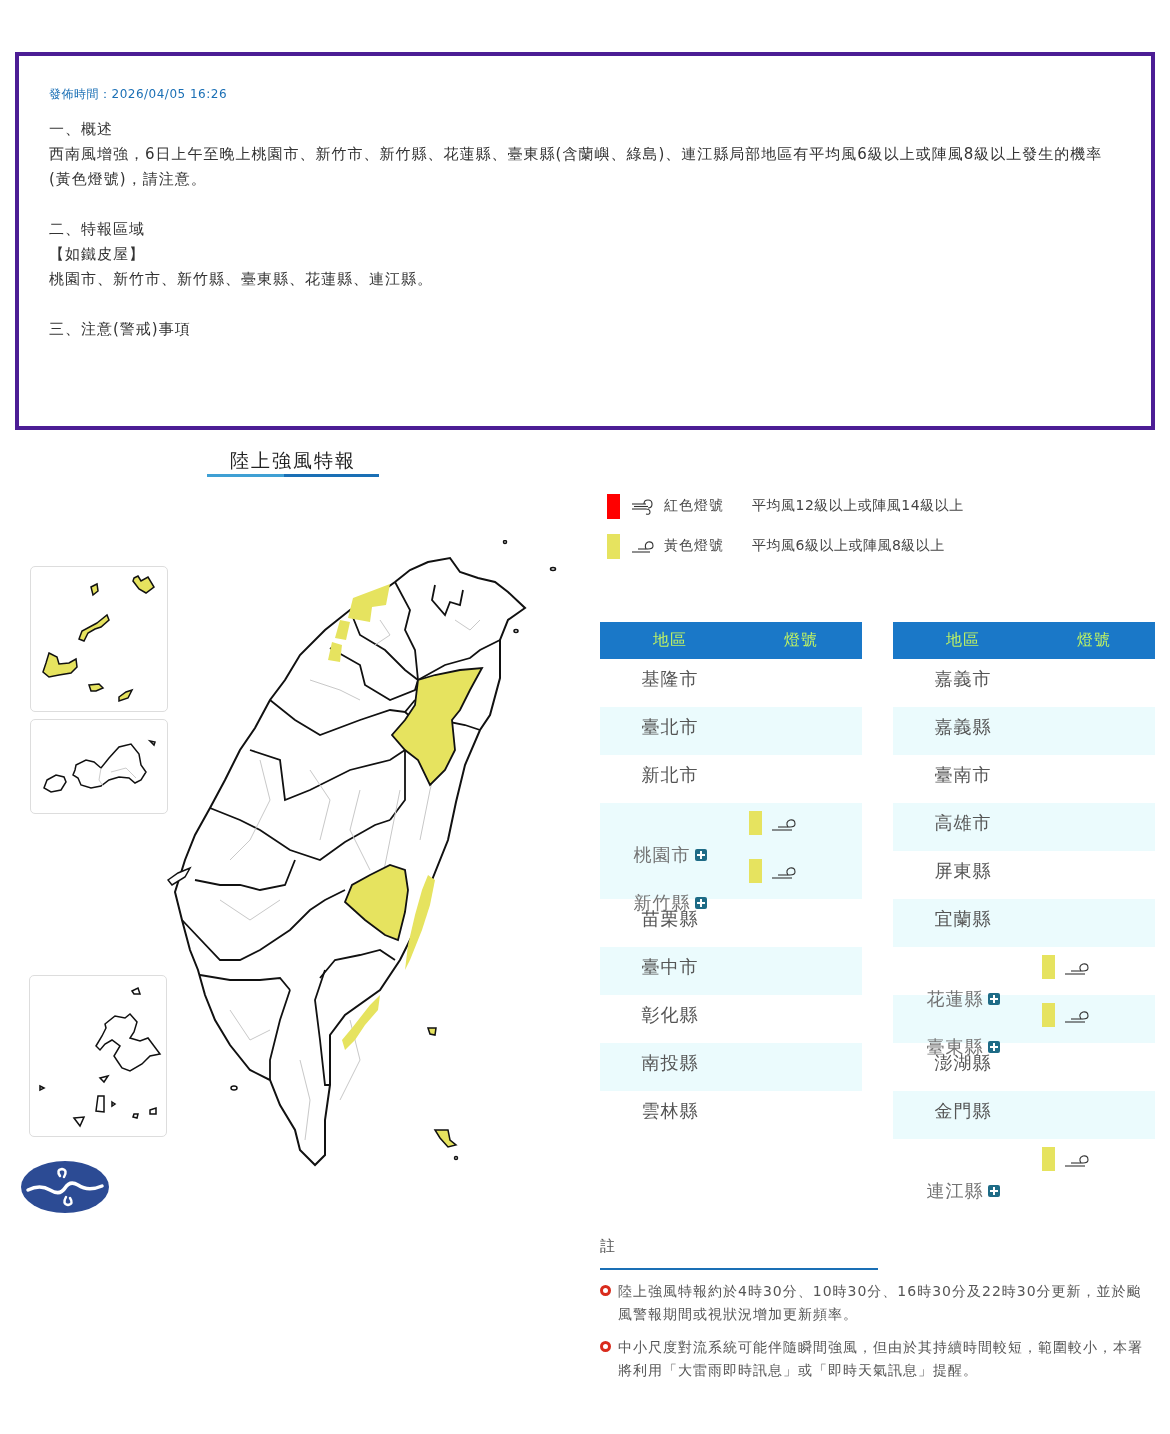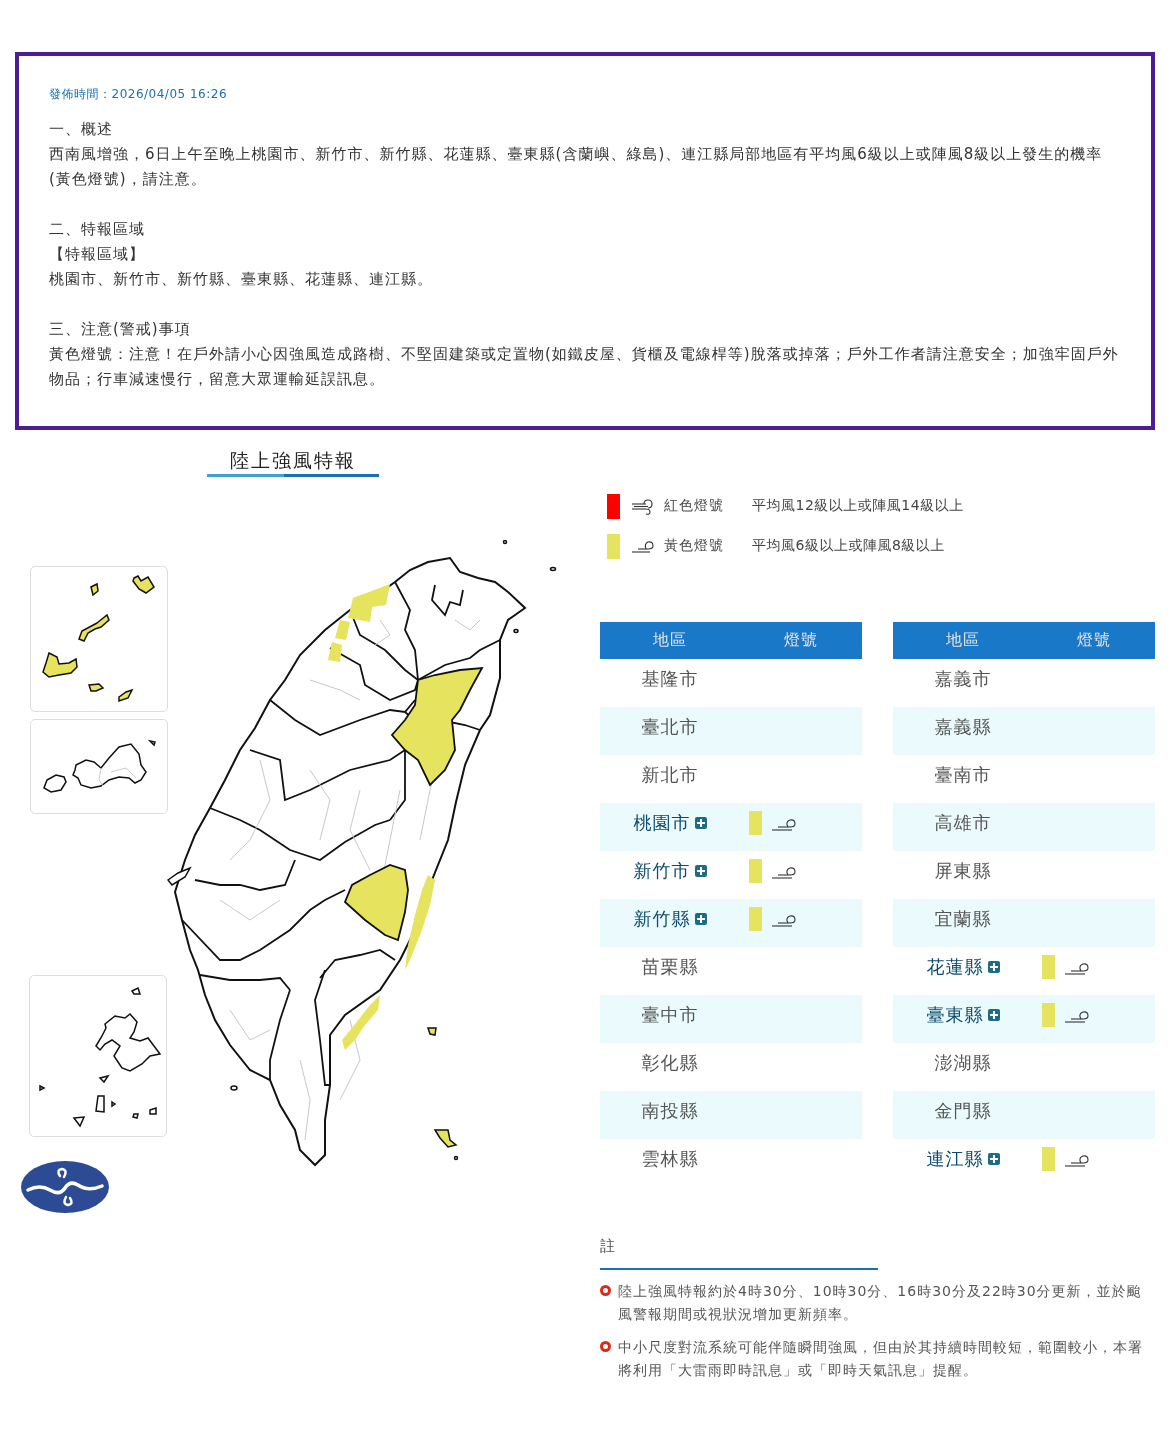--- a/index.html
+++ b/index.html
@@ -24,28 +24,28 @@
   .legend { position: absolute; left: 607px; top: 486px; }
   .legend-row { display: flex; align-items: center; height: 40px; }
   .legend-swatch { width: 13px; height: 25px; margin-right: 10px; }
   .legend-icon { width: 26px; height: 20px; margin-right: 8px; }
   .legend-name { font-size: 14px; color: #444; width: 88px; letter-spacing: 1px; }
   .legend-desc { font-size: 14px; color: #444; letter-spacing: 0.5px; }
 
   .region-table { position: absolute; top: 622px; width: 262px; }
   .region-table.left { left: 600px; }
   .region-table.right { left: 893px; }
-  .rt-header { display: flex; height: 37px; background: #1a78c8; color: #e5e5e5; font-size: 16px; align-items: center; }
+  .rt-header { display: flex; height: 37px; background: #1a78c8; color: #bef264; font-size: 16px; align-items: center; }
   .rt-header span { display: block; text-align: center; letter-spacing: 1px; }
   .rt-col1 { width: 140px; }
   .rt-col2 { width: 122px; }
   .rt-row { display: flex; height: 48px; align-items: flex-start; padding-top: 10px; }
   .rt-row.alt { background: #ebfbfd; }
   .rt-name { width: 140px; text-align: center; font-size: 18px; color: #555; letter-spacing: 1px; display: flex; justify-content: center; align-items: center; height: 20px; }
-  .rt-name.active { color: #0c4a6e; }
+  .rt-name.active { color: #737373; margin-top: 32px; }
   .plus-icon { display: inline-block; width: 12px; height: 12px; background: #1e6b86; border-radius: 2px; position: relative; margin-left: 4px; }
   .plus-icon::before { content: ""; position: absolute; left: 2px; top: 5px; width: 8px; height: 2px; background: #fff; }
   .plus-icon::after { content: ""; position: absolute; left: 5px; top: 2px; width: 2px; height: 8px; background: #fff; }
   .rt-signal { width: 122px; display: flex; align-items: center; padding-left: 9px; height: 24px; margin-top: -2px; }
   .sig-swatch { width: 13px; height: 24px; background: #e6e35f; margin-right: 8px; }
   .sig-icon { width: 28px; height: 20px; }
 
   .notes { position: absolute; left: 600px; top: 1237px; width: 555px; }
   .notes-title { font-size: 15px; color: #555; padding-bottom: 12px; }
   .notes-line { width: 278px; height: 2px; background: #1a6fb5; margin-bottom: 10px; }
@@ -54,25 +54,24 @@
 </style>
 </head>
 <body>
 
 <div class="notice-box">
   <div class="issue-time">發佈時間：2026/04/05 16:26</div>
   <div class="section-title">一、概述</div>
   <div class="section-body">西南風增強，6日上午至晚上桃園市、新竹市、新竹縣、花蓮縣、臺東縣(含蘭嶼、綠島)、連江縣局部地區有平均風6級以上或陣風8級以上發生的機率(黃色燈號)，請注意。</div>
   <div class="section-gap"></div>
   <div class="section-title">二、特報區域</div>
-  <div class="section-body">【特報區域】</div>
+  <div class="section-body">【如鐵皮屋】</div>
   <div class="section-body">桃園市、新竹市、新竹縣、臺東縣、花蓮縣、連江縣。</div>
   <div class="section-gap"></div>
   <div class="section-title">三、注意(警戒)事項</div>
-  <div class="section-body">黃色燈號：注意！在戶外請小心因強風造成路樹、不堅固建築或定置物(如鐵皮屋、貨櫃及電線桿等)脫落或掉落；戶外工作者請注意安全；加強牢固戶外物品；行車減速慢行，留意大眾運輸延誤訊息。</div>
 </div>
 
 <div class="map-title-wrap">
   <div class="map-title">陸上強風特報</div>
   <div class="map-title-line"></div>
 </div>
 
 <div class="map-area">
 
   <div class="inset" style="left:30px; top:76px; width:138px; height:146px;">
@@ -248,187 +247,171 @@
           <div class="sig-swatch"></div>
           <svg class="sig-icon" viewBox="0 0 28 20">
             <g fill="none" stroke="#333" stroke-width="1.1">
               <path d="M2 17 H22"></path>
               <path d="M8 14 H20"></path>
               <path d="M18 14 Q15 9 20 7 Q25 6 25 11 Q25 14 20 14"></path>
             </g>
           </svg>
         </div>
       </div>
-      <div class="rt-row">
+      <div class="rt-row alt">
         <div class="rt-name active">
-          <span>新竹市</span>
+          <span>新竹縣</span>
           <span class="plus-icon"></span>
         </div>
         <div class="rt-signal">
           <div class="sig-swatch"></div>
           <svg class="sig-icon" viewBox="0 0 28 20">
             <g fill="none" stroke="#333" stroke-width="1.1">
               <path d="M2 17 H22"></path>
               <path d="M8 14 H20"></path>
               <path d="M18 14 Q15 9 20 7 Q25 6 25 11 Q25 14 20 14"></path>
             </g>
           </svg>
         </div>
       </div>
-      <div class="rt-row alt">
+      <div class="rt-row">
+        <div class="rt-name">
+          <span>苗栗縣</span>
+        </div>
+        <div class="rt-signal"></div>
+      </div>
+      <div class="rt-row alt">
+        <div class="rt-name">
+          <span>臺中市</span>
+        </div>
+        <div class="rt-signal"></div>
+      </div>
+      <div class="rt-row">
+        <div class="rt-name">
+          <span>彰化縣</span>
+        </div>
+        <div class="rt-signal"></div>
+      </div>
+      <div class="rt-row alt">
+        <div class="rt-name">
+          <span>南投縣</span>
+        </div>
+        <div class="rt-signal"></div>
+      </div>
+      <div class="rt-row">
+        <div class="rt-name">
+          <span>雲林縣</span>
+        </div>
+        <div class="rt-signal"></div>
+      </div>
+    </div>
+</div>
+
+<div class="region-table right">
+  <div class="rt-header">
+    <span class="rt-col1">地區</span>
+    <span class="rt-col2">燈號</span>
+  </div>
+  <div id="right-rows">
+      <div class="rt-row">
+        <div class="rt-name">
+          <span>嘉義市</span>
+        </div>
+        <div class="rt-signal"></div>
+      </div>
+      <div class="rt-row alt">
+        <div class="rt-name">
+          <span>嘉義縣</span>
+        </div>
+        <div class="rt-signal"></div>
+      </div>
+      <div class="rt-row">
+        <div class="rt-name">
+          <span>臺南市</span>
+        </div>
+        <div class="rt-signal"></div>
+      </div>
+      <div class="rt-row alt">
+        <div class="rt-name">
+          <span>高雄市</span>
+        </div>
+        <div class="rt-signal"></div>
+      </div>
+      <div class="rt-row">
+        <div class="rt-name">
+          <span>屏東縣</span>
+        </div>
+        <div class="rt-signal"></div>
+      </div>
+      <div class="rt-row alt">
+        <div class="rt-name">
+          <span>宜蘭縣</span>
+        </div>
+        <div class="rt-signal"></div>
+      </div>
+      <div class="rt-row">
         <div class="rt-name active">
-          <span>新竹縣</span>
+          <span>花蓮縣</span>
           <span class="plus-icon"></span>
         </div>
         <div class="rt-signal">
           <div class="sig-swatch"></div>
           <svg class="sig-icon" viewBox="0 0 28 20">
             <g fill="none" stroke="#333" stroke-width="1.1">
               <path d="M2 17 H22"></path>
               <path d="M8 14 H20"></path>
               <path d="M18 14 Q15 9 20 7 Q25 6 25 11 Q25 14 20 14"></path>
             </g>
           </svg>
         </div>
       </div>
-      <div class="rt-row">
-        <div class="rt-name">
-          <span>苗栗縣</span>
-        </div>
-        <div class="rt-signal"></div>
-      </div>
-      <div class="rt-row alt">
-        <div class="rt-name">
-          <span>臺中市</span>
-        </div>
-        <div class="rt-signal"></div>
-      </div>
-      <div class="rt-row">
-        <div class="rt-name">
-          <span>彰化縣</span>
-        </div>
-        <div class="rt-signal"></div>
-      </div>
-      <div class="rt-row alt">
-        <div class="rt-name">
-          <span>南投縣</span>
-        </div>
-        <div class="rt-signal"></div>
-      </div>
-      <div class="rt-row">
-        <div class="rt-name">
-          <span>雲林縣</span>
-        </div>
-        <div class="rt-signal"></div>
-      </div>
-    </div>
-</div>
-
-<div class="region-table right">
-  <div class="rt-header">
-    <span class="rt-col1">地區</span>
-    <span class="rt-col2">燈號</span>
-  </div>
-  <div id="right-rows">
-      <div class="rt-row">
-        <div class="rt-name">
-          <span>嘉義市</span>
-        </div>
-        <div class="rt-signal"></div>
-      </div>
-      <div class="rt-row alt">
-        <div class="rt-name">
-          <span>嘉義縣</span>
-        </div>
-        <div class="rt-signal"></div>
-      </div>
-      <div class="rt-row">
-        <div class="rt-name">
-          <span>臺南市</span>
-        </div>
-        <div class="rt-signal"></div>
-      </div>
-      <div class="rt-row alt">
-        <div class="rt-name">
-          <span>高雄市</span>
-        </div>
-        <div class="rt-signal"></div>
-      </div>
-      <div class="rt-row">
-        <div class="rt-name">
-          <span>屏東縣</span>
-        </div>
-        <div class="rt-signal"></div>
-      </div>
-      <div class="rt-row alt">
-        <div class="rt-name">
-          <span>宜蘭縣</span>
-        </div>
-        <div class="rt-signal"></div>
-      </div>
-      <div class="rt-row">
+      <div class="rt-row alt">
         <div class="rt-name active">
-          <span>花蓮縣</span>
+          <span>臺東縣</span>
           <span class="plus-icon"></span>
         </div>
         <div class="rt-signal">
           <div class="sig-swatch"></div>
           <svg class="sig-icon" viewBox="0 0 28 20">
             <g fill="none" stroke="#333" stroke-width="1.1">
               <path d="M2 17 H22"></path>
               <path d="M8 14 H20"></path>
               <path d="M18 14 Q15 9 20 7 Q25 6 25 11 Q25 14 20 14"></path>
             </g>
           </svg>
         </div>
       </div>
-      <div class="rt-row alt">
+      <div class="rt-row">
+        <div class="rt-name">
+          <span>澎湖縣</span>
+        </div>
+        <div class="rt-signal"></div>
+      </div>
+      <div class="rt-row alt">
+        <div class="rt-name">
+          <span>金門縣</span>
+        </div>
+        <div class="rt-signal"></div>
+      </div>
+      <div class="rt-row">
         <div class="rt-name active">
-          <span>臺東縣</span>
+          <span>連江縣</span>
           <span class="plus-icon"></span>
         </div>
         <div class="rt-signal">
           <div class="sig-swatch"></div>
           <svg class="sig-icon" viewBox="0 0 28 20">
             <g fill="none" stroke="#333" stroke-width="1.1">
               <path d="M2 17 H22"></path>
               <path d="M8 14 H20"></path>
               <path d="M18 14 Q15 9 20 7 Q25 6 25 11 Q25 14 20 14"></path>
             </g>
           </svg>
         </div>
       </div>
-      <div class="rt-row">
-        <div class="rt-name">
-          <span>澎湖縣</span>
-        </div>
-        <div class="rt-signal"></div>
-      </div>
-      <div class="rt-row alt">
-        <div class="rt-name">
-          <span>金門縣</span>
-        </div>
-        <div class="rt-signal"></div>
-      </div>
-      <div class="rt-row">
-        <div class="rt-name active">
-          <span>連江縣</span>
-          <span class="plus-icon"></span>
-        </div>
-        <div class="rt-signal">
-          <div class="sig-swatch"></div>
-          <svg class="sig-icon" viewBox="0 0 28 20">
-            <g fill="none" stroke="#333" stroke-width="1.1">
-              <path d="M2 17 H22"></path>
-              <path d="M8 14 H20"></path>
-              <path d="M18 14 Q15 9 20 7 Q25 6 25 11 Q25 14 20 14"></path>
-            </g>
-          </svg>
-        </div>
-      </div>
     </div>
 </div>
 
 <div class="notes">
   <div class="notes-title">註</div>
   <div class="notes-line"></div>
   <div class="note-item">
     <span class="note-bullet"></span>
     <span>陸上強風特報約於4時30分、10時30分、16時30分及22時30分更新，並於颱風警報期間或視狀況增加更新頻率。</span>
   </div>

